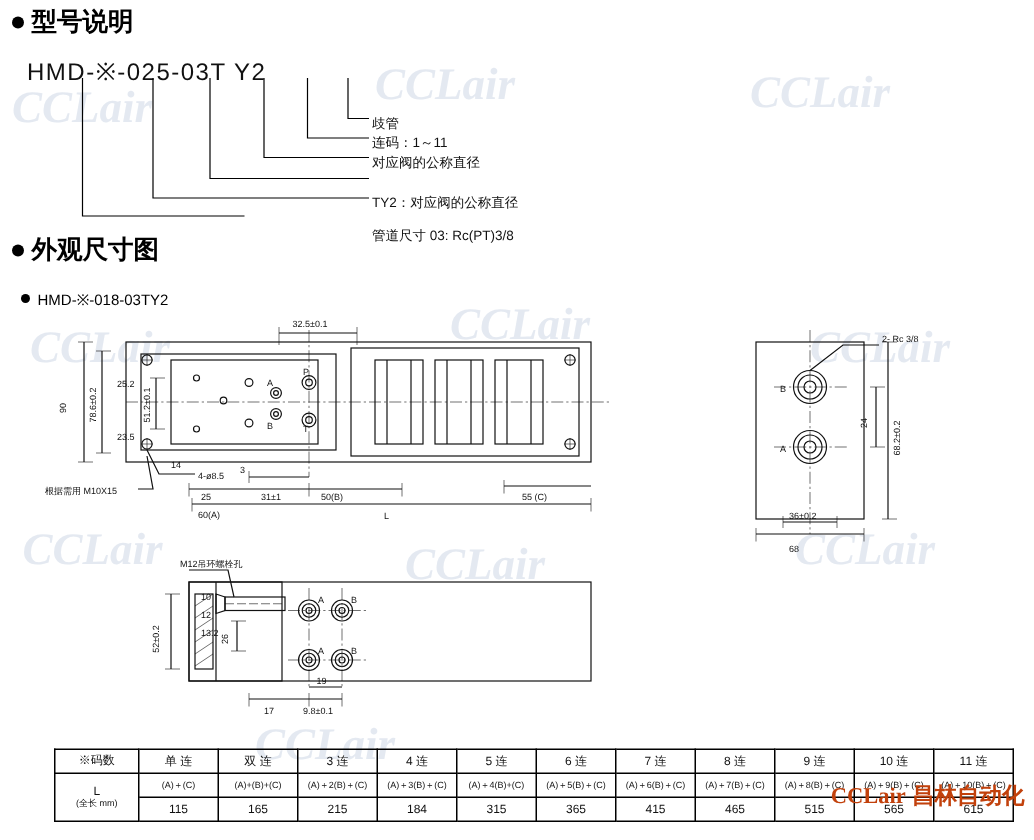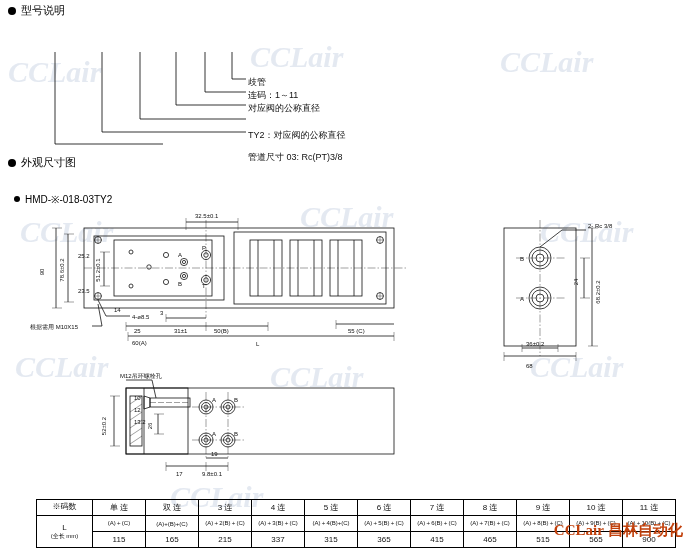--- a/index.html
+++ b/index.html
@@ -33,21 +33,21 @@
   .wm6 { left:540px; top:215px; font-size:30px; }
   .wm7 { left:15px;  top:350px; font-size:30px; }
   .wm8 { left:270px; top:360px; font-size:30px; }
   .wm9 { left:530px; top:350px; font-size:30px; }
   .wm10{ left:170px; top:480px; font-size:30px; }
   .wm-logo { position:absolute; right:6px; bottom:20px; font-size:15px; font-weight:bold;
              font-family:"Liberation Serif", serif; color:#c2410c;margin-top:24px; }
   .wm-logo .cn { font-family:"Liberation Sans", sans-serif; font-weight:bold; }
 
   
-  .sec-head { position:absolute; font-size:11px; font-weight:normal; color:#000; }
+  .sec-head { position:absolute; font-size:17px; font-weight:bold; color:#000; }
   .sec-head .bullet {
     display:inline-block; width:8px; height:8px; border-radius:50%;
     background:#000; margin-right:5px; vertical-align:middle;
   }
   .sec-head .txt { vertical-align:middle; }
   #sec1 { left:8px; top:3px; }
   #sec2 { left:8px; top:155px; }
   #sec3 { left:14px; top:192px; font-size:10px; font-weight:normal;}
   #sec3 .bullet { width:6px; height:6px; }
 
@@ -98,20 +98,21 @@
   <div class="wm wm6">CCLair</div>
   <div class="wm wm7">CCLair</div>
   <div class="wm wm8">CCLair</div>
   <div class="wm wm9">CCLair</div>
   <div class="wm wm10">CCLair</div>
 
   <div class="sec-head" id="sec1">
     <span class="bullet"></span><span class="txt">型号说明</span>
   </div>
 
+  <div class="model-code">HMD-※-025-03T Y2</div>
 
   <svg class="leaders" width="689" height="560">
     <g stroke="#000" stroke-width="0.8" fill="none">
 
       <path d="M232,52 L232,79 L246,79"></path>
       <path d="M205,52 L205,92 L246,92"></path>
       <path d="M176,52 L176,105 L246,105"></path>
       <path d="M140,52 L140,119 L246,119"></path>
       <path d="M102,52 L102,132 L246,132"></path>
       <path d="M55,52 L55,144 L163,144"></path>
@@ -373,28 +374,28 @@
         <td class="sub">(A)＋6(B)＋(C)</td>
         <td class="sub">(A)＋7(B)＋(C)</td>
         <td class="sub">(A)＋8(B)＋(C)</td>
         <td class="sub">(A)＋9(B)＋(C)</td>
         <td class="sub">(A)＋10(B)＋(C)</td>
       </tr>
       <tr>
         <td>115</td>
         <td>165</td>
         <td>215</td>
-        <td>337</td>
+        <td>184</td>
         <td>315</td>
         <td>365</td>
         <td>415</td>
         <td>465</td>
         <td>515</td>
         <td>565</td>
-        <td>900</td>
+        <td>615</td>
       </tr>
     </tbody>
       </table>
   </div>
 
   <div class="wm-logo">
     <span>CCLair</span><span class="cn"> 昌林自动化</span>
   </div>
 
 </div>

